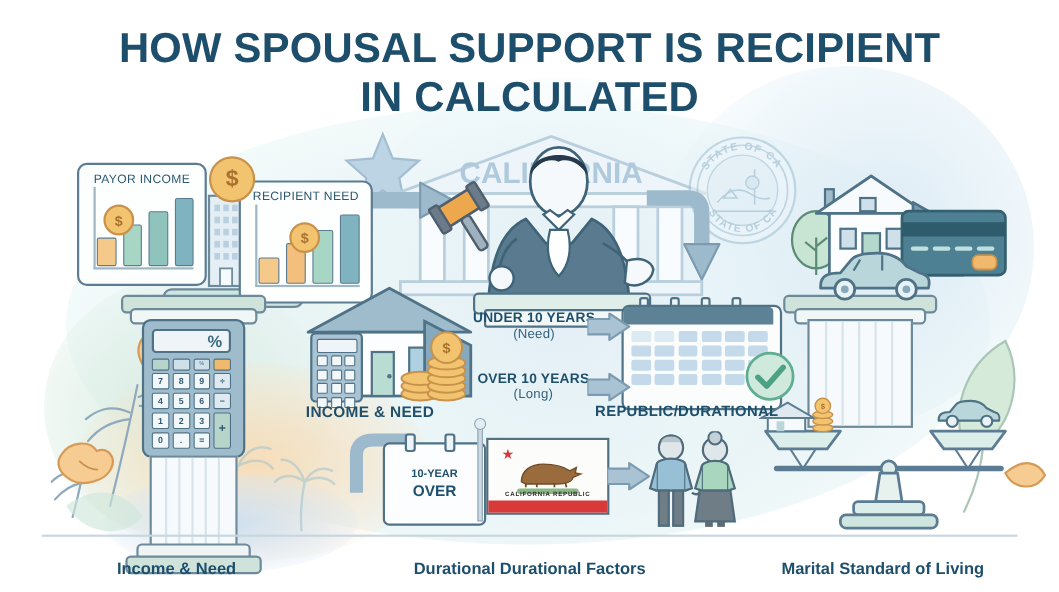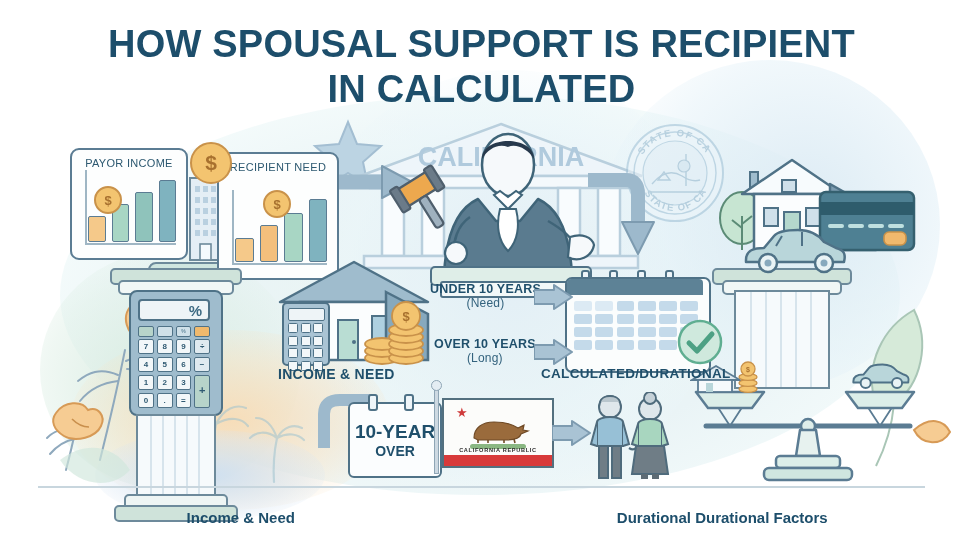--- a/index.html
+++ b/index.html
@@ -183,21 +183,21 @@
       <div class="axis-h"></div>
     <div class="bars">
       <div class="bar" style="height:38%;background:#f5c98a;"></div>
       <div class="bar" style="height:58%;background:#a8d6c4;"></div>
       <div class="bar" style="height:78%;background:#8fc3bb;"></div>
       <div class="bar" style="height:96%;background:#7fb3bf;"></div>
     </div>
     <div class="coin abs" style="left:22px;top:36px;width:24px;height:24px;font-size:13px;z-index:3;">$</div>
   </div>
 
-  <div class="chart-card" style="left:217px;top:152px;width:122px;height:128px;z-index:20;">
+  <div class="chart-card" style="left:217px;top:164px;width:122px;height:112px;z-index:20;">
     <div class="card-title">RECIPIENT NEED</div>
     <div class="axis-v"></div>
       <div class="axis-h"></div>
     <div class="bars">
       <div class="bar" style="height:36%;background:#f5c98a;"></div>
       <div class="bar" style="height:56%;background:#f3bf7c;"></div>
       <div class="bar" style="height:76%;background:#a8d6c4;"></div>
       <div class="bar" style="height:98%;background:#7fb3bf;"></div>
     </div>
     <div class="coin abs" style="left:44px;top:36px;width:24px;height:24px;font-size:13px;z-index:3;">$</div>
@@ -442,26 +442,26 @@
         <div class="cal-cell"></div>
     </div>
     <style>.cal-cell{height:9.5px;}</style>
   </div>
 
   <svg class="abs" style="left:676px;top:318px;z-index:27;" width="48" height="48">
     <circle cx="24" cy="24" r="21" fill="#cfe9dd" stroke="#5fae91" stroke-width="2.5"></circle>
     <path d="M13 25 L 21 33 L 36 16" fill="none" stroke="#4da184" stroke-width="5" stroke-linecap="round" stroke-linejoin="round"></path>
   </svg>
 
-  <div class="art-caption abs" style="left:541px;top:366px;z-index:28;font-size:13.5px;">CALCULATED/DURATIONAL</div>
+  <div class="art-caption abs" style="left:541px;top:366px;z-index:28;font-size:13.5px;">REPUBLIC/DURATIONAL</div>
 
   <div class="abs" style="left:348px;top:402px;width:90px;height:72px;background:#fbfdfe;
        border:2.5px solid #4f7287;border-radius:6px;z-index:28;display:flex;flex-direction:column;
        align-items:center;justify-content:center;line-height:1.15;">
-    <div style="font-size:19px;font-weight:bold;color:#1f4f6b;">10-YEAR</div>
+    <div style="font-size:10px;font-weight:bold;color:#1f4f6b;">10-YEAR</div>
     <div style="font-size:14px;font-weight:bold;color:#1f4f6b;">OVER</div>
   </div>
 
   <div class="abs" style="left:368px;top:394px;width:6px;height:13px;background:#eef5f9;
        border:2px solid #4f7287;border-radius:3px;z-index:29;"></div>
   <div class="abs" style="left:404px;top:394px;width:6px;height:13px;background:#eef5f9;
        border:2px solid #4f7287;border-radius:3px;z-index:29;"></div>
 
   <div class="abs" style="left:442px;top:398px;width:108px;height:66px;z-index:28;">
     <div class="flag abs" style="left:0;top:0;width:108px;height:66px;">
@@ -595,15 +595,16 @@
                C 104 28, 106 32, 104 40 L 6 40 Z" fill="#b9d6da" stroke="#4f7287" stroke-width="3.5" stroke-linejoin="round"></path>
       <circle cx="28" cy="41" r="9" fill="#e9f3f5" stroke="#4f7287" stroke-width="3.5"></circle>
       <circle cx="84" cy="41" r="9" fill="#e9f3f5" stroke="#4f7287" stroke-width="3.5"></circle>
     </g>
   </svg>
 
   <div class="divider"></div>
   <div class="footer">
     <div class="foot-item">Income &amp; Need</div>
     <div class="foot-item">Durational Durational Factors</div>
+    <div class="foot-item">Marital Standard of Living</div>
   </div>
 
 </div>
 
 </body></html>

